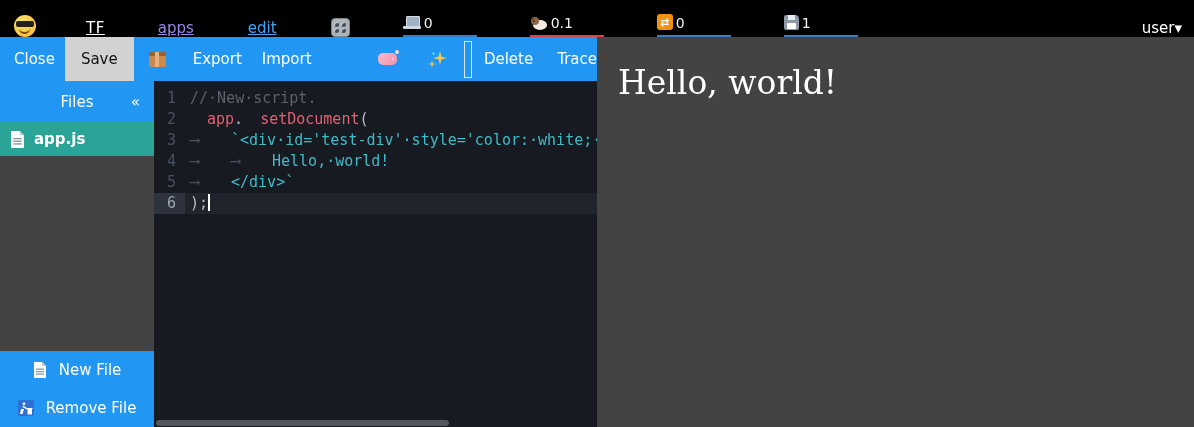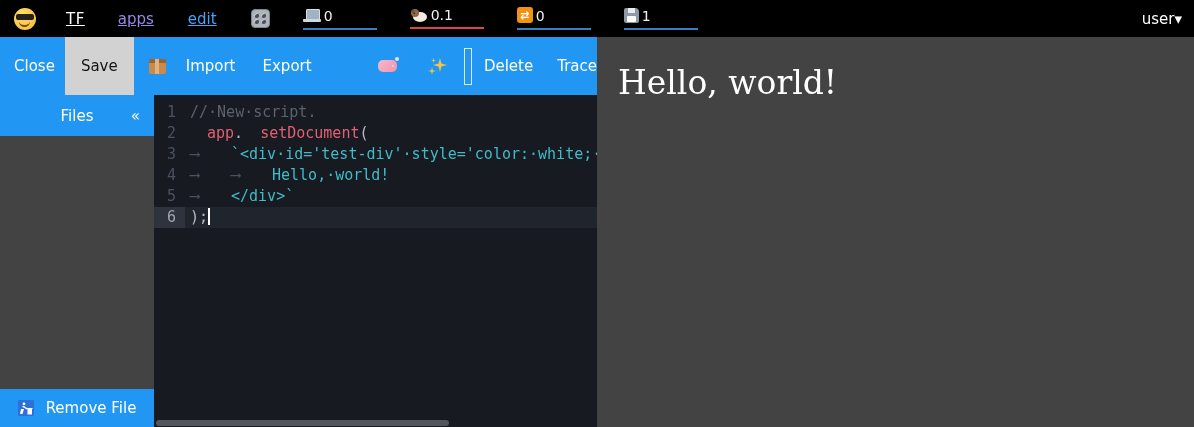--- a/index.html
+++ b/index.html
@@ -6,21 +6,21 @@
     --accent-blue:#2196f3; --teal:#2aa496; --topbar-bg:#000000; --preview-bg:#434343;
     --editor-bg:#171a20; --save-bg:#d2d2d2; --stat-blue:#3b7dc2; --stat-red:#e04343;
     --link-purple:#9a86e8; --link-blue:#45a4f5; --tok-string:#3fbcc9; --tok-accent:#e06075;
     --tok-comment:#5a626e; --tok-plain:#b6bdc7; --gutter-fg:#495162; --tok-tab:#4a5160;
   }
   *{margin:0;padding:0;box-sizing:border-box;}
   html,body{width:1194px;height:427px;overflow:hidden;background:#000;}
   body{font-family:"DejaVu Sans","Liberation Sans",sans-serif;}
 
   
-  .topbar{height:37px;background:var(--topbar-bg);display:flex;align-items:center;color:#fff;font-size:15px;}
+  .topbar{height:37px;background:var(--topbar-bg);display:flex;align-items:flex-end;color:#fff;font-size:15px;gap:20px;}
   .topbar a{text-decoration:underline;cursor:pointer;}
   .brand{color:#fff;margin-left:30px;font-weight:500;letter-spacing:.5px;}
   .nav-apps{color:var(--link-purple);margin-left:33px;}
   .nav-edit{color:var(--link-blue);margin-left:34px;}
   .face{width:22px;height:22px;border-radius:50%;background:radial-gradient(circle at 35% 30%,#ffe066,#f6b73c);position:relative;margin-left:14px;flex:0 0 auto;}
   .face::before{content:"";position:absolute;left:2px;right:2px;top:6px;height:6px;background:#26211c;border-radius:2px;}
   .face::after{content:"";position:absolute;left:5px;top:11px;width:11px;height:6px;border-bottom:2px solid #7a4b00;border-radius:0 0 10px 10px;}
   .knobs{width:19px;height:19px;margin-left:34px;background:#aeb4ba;border:1px solid #7d848b;border-radius:4px;display:grid;grid-template-columns:1fr 1fr;place-items:center;padding:2px;flex:0 0 auto;}
   .knobs i{width:5px;height:5px;border-radius:50%;background:#474f58;box-shadow:inset 1px 1px 0 #cfd5da;}
   .stat{display:flex;align-items:flex-end;gap:3px;min-width:74px;padding-bottom:5px;margin-left:33px;}
@@ -34,21 +34,21 @@
   .ico-floppy{width:15px;height:15px;background:#8f9aa6;border-radius:2px 4px 2px 2px;position:relative;flex:0 0 auto;}
   .ico-floppy::before{content:"";position:absolute;left:4px;top:0;width:7px;height:5px;background:#e8edf1;}
   .ico-floppy::after{content:"";position:absolute;left:3px;bottom:1px;width:9px;height:6px;background:#fff;border-radius:1px;}
   .user-menu{margin-left:auto;margin-right:12px;cursor:pointer;}
 
   
   .main{display:flex;height:390px;}
   .left-pane{width:597px;display:flex;flex-direction:column;flex:0 0 auto;}
 
   
-  .toolbar{height:58px;background:var(--accent-blue);display:flex;align-items:stretch;color:#fff;font-size:15px;flex:0 0 auto;}
+  .toolbar{height:44px;background:var(--accent-blue);display:flex;align-items:stretch;color:#fff;font-size:15px;flex:0 0 auto;}
   .tbtn{display:flex;align-items:center;cursor:pointer;white-space:nowrap;}
   .tb-close{margin-left:14px;}
   .tb-save{margin-left:10px;background:var(--save-bg);color:#141414;padding:0 16px;}
   .tb-package{margin-left:15px;}
   .tb-export{margin-left:27px;}
   .tb-import{margin-left:20px;}
   .tb-soap{margin-left:66px;}
   .tb-sparkles{margin-left:31px;}
   .tb-empty{margin-left:17px;align-self:center;width:32px;height:37px;border:1px solid #dfe7ee;background:transparent;cursor:pointer;}
   .tb-delete{margin-left:12px;}
@@ -134,22 +134,22 @@
 <div class="main">
 
   <div class="left-pane">
 
     <nav class="toolbar">
       <span class="tbtn tb-close">Close</span>
       <span class="tbtn tb-save">Save</span>
       <span class="tbtn tb-package">
           <span class="ico-package"></span>
         </span>
+      <span class="tbtn tb-export">Export</span>
       <span class="tbtn tb-import">Import</span>
-      <span class="tbtn tb-export">Export</span>
       <span class="tbtn tb-soap">
           <span class="ico-soap"></span>
         </span>
       <span class="tbtn tb-sparkles">
         <svg width="19" height="19" viewBox="0 0 19 19">
           <path d="M12 1 L13.4 6.6 L19 8 L13.4 9.4 L12 15 L10.6 9.4 L5 8 L10.6 6.6 Z" fill="#f6c344"></path>
           <path d="M4 10 L4.8 13.2 L8 14 L4.8 14.8 L4 18 L3.2 14.8 L0 14 L3.2 13.2 Z" fill="#f6c344"></path>
           <path d="M5.5 1 L6 3 L8 3.5 L6 4 L5.5 6 L5 4 L3 3.5 L5 3 Z" fill="#f6c344"></path>
         </svg>
       </span>
@@ -157,22 +157,42 @@
       <span class="tbtn tb-delete">Delete</span>
       <span class="tbtn tb-trace">Trace</span>
     </nav>
 
     <div class="left-body">
       <aside class="sidebar">
         <div class="files-header">
           <span>Files</span>
           <span class="collapse">«</span>
         </div>
+        <div class="file-item">
+          <svg width="15" height="17" viewBox="0 0 14 16">
+            <path d="M1 0 h8 l4 4 v12 h-12 z" fill="#fff"></path>
+            <path d="M9 0 l4 4 h-4 z" fill="#c6cdd4"></path>
+            <rect x="3" y="6.5" width="8" height="1.3" fill="#8d97a1"></rect>
+            <rect x="3" y="9" width="8" height="1.3" fill="#8d97a1"></rect>
+            <rect x="3" y="11.5" width="8" height="1.3" fill="#8d97a1"></rect>
+          </svg>
+          <span>app.js</span>
+        </div>
         <div class="file-spacer"></div>
         <div class="sidebar-actions">
+          <div class="side-btn">
+            <svg width="14" height="16" viewBox="0 0 14 16">
+              <path d="M1 0 h8 l4 4 v12 h-12 z" fill="#fff"></path>
+              <path d="M9 0 l4 4 h-4 z" fill="#c6cdd4"></path>
+              <rect x="3" y="6.5" width="8" height="1.3" fill="#8d97a1"></rect>
+              <rect x="3" y="9" width="8" height="1.3" fill="#8d97a1"></rect>
+              <rect x="3" y="11.5" width="8" height="1.3" fill="#8d97a1"></rect>
+            </svg>
+            <span>New File</span>
+          </div>
           <div class="side-btn">
             <svg class="ico-litter" width="16" height="16" viewBox="0 0 16 16">
               <rect width="16" height="16" rx="2" fill="#2e6fd8"></rect>
               <circle cx="6" cy="3.8" r="1.4" fill="#fff"></circle>
               <path d="M5 5.5 l2.5 1.5 l2 1.5 l-1 1 l-2-1.5 l-2.2-1 z" fill="#fff"></path>
               <rect x="9.5" y="9" width="4.5" height="5.5" fill="#fff"></rect>
               <rect x="9" y="8" width="5.5" height="1" fill="#fff"></rect>
               <path d="M3 9 l3 0 l-1.5 5 l-2.5 0 z" fill="#fff"></path>
             </svg>
             <span>Remove File</span>

